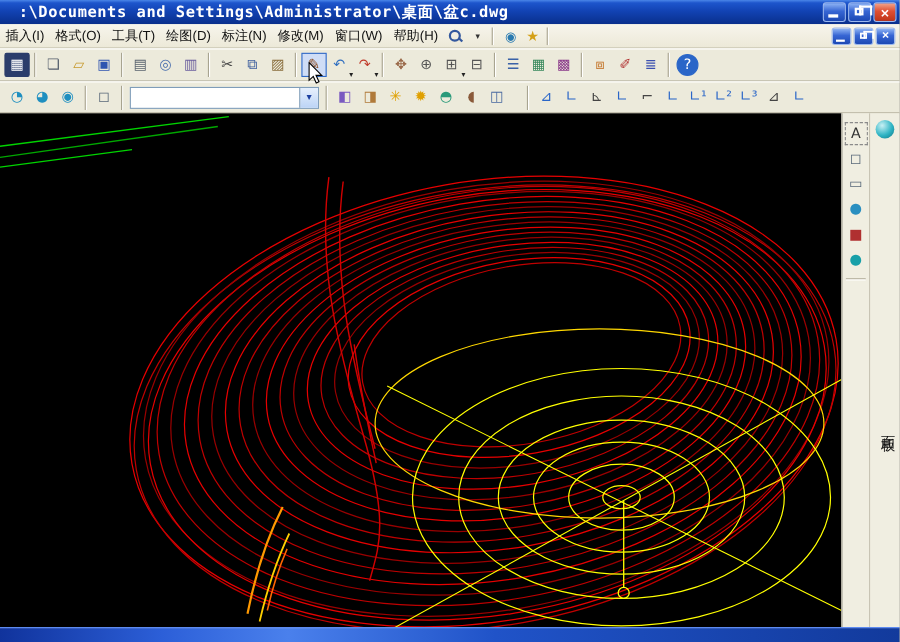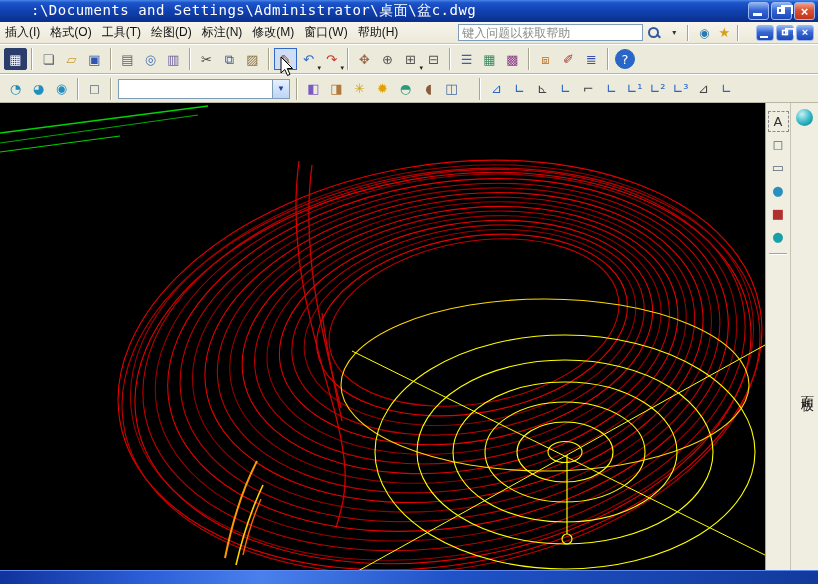--- a/index.html
+++ b/index.html
@@ -4,22 +4,22 @@
 <style>
   * { box-sizing: border-box; margin: 0; padding: 0; }
   html,body { background:#555; }
   body { font-family: "Liberation Sans", "DejaVu Sans", sans-serif; }
   .app { position:relative; width:818px; height:584px; overflow:hidden; background:#ece9d8; }
 
   
   .titlebar { position:absolute; left:0; top:0; width:818px; height:22px;
     background:linear-gradient(180deg,#4a86e8 0%,#1d55cc 12%,#1243b4 45%,#0d389e 75%,#0a2f8c 100%);
     display:flex; align-items:center; }
-  .titlebar .title { color:#fff; font-family:"DejaVu Sans Mono", monospace; font-weight:normal;
-    font-size:14px; padding-left:3px; letter-spacing:0.5px; white-space:nowrap; overflow:hidden; flex:1;margin-left:28px; }
+  .titlebar .title { color:#fff; font-family:"DejaVu Sans Mono", monospace; font-weight:bold;
+    font-size:14px; padding-left:17px; letter-spacing:0.5px; white-space:nowrap; overflow:hidden; flex:1; }
   .win-buttons { display:flex; gap:2px; padding-right:3px; }
   .tb-btn { width:21px; height:18px; border:1px solid #9cb8ee; border-radius:3px; position:relative;
     display:flex; align-items:center; justify-content:center; cursor:default; }
   .tb-btn.blue { background:linear-gradient(180deg,#8fb4f4,#3766d4 45%,#1c48b4); }
   .tb-btn.red  { background:linear-gradient(180deg,#f2a58c,#df4f32 45%,#bf3518); }
   .gl-min { position:absolute; left:4px; bottom:3px; width:9px; height:3px; background:#fff; }
   .gl-rest { position:absolute; left:5px; top:4px; width:8px; height:7px; border:2px solid #fff; }
   .gl-rest::before { content:''; position:absolute; left:2px; top:-4px; width:8px; height:7px; border:2px solid #fff; border-bottom:none; }
   .gl-close { color:#fff; font-weight:bold; font-size:13px; line-height:1; }
 
@@ -105,21 +105,20 @@
 
   <div class="menubar">
     <span class="menu-item">插入(I)</span>
     <span class="menu-item">格式(O)</span>
     <span class="menu-item">工具(T)</span>
     <span class="menu-item">绘图(D)</span>
     <span class="menu-item">标注(N)</span>
     <span class="menu-item">修改(M)</span>
     <span class="menu-item">窗口(W)</span>
     <span class="menu-item">帮助(H)</span>
-    <input class="help-input" placeholder="键入问题以获取帮助" style="">
     <span class="mini-btn">
         <span class="mag"></span>
       </span>
     <span class="mini-btn dd-arrow">▾</span>
     <span class="msep"></span>
     <span class="mini-btn" style="color:#2a7ab0;font-size:12px;">◉</span>
     <span class="mini-btn" style="color:#d4a017;font-size:13px;">★</span>
     <span class="msep"></span>
     <div class="menu-win-buttons">
       <div class="tb-btn blue small">

